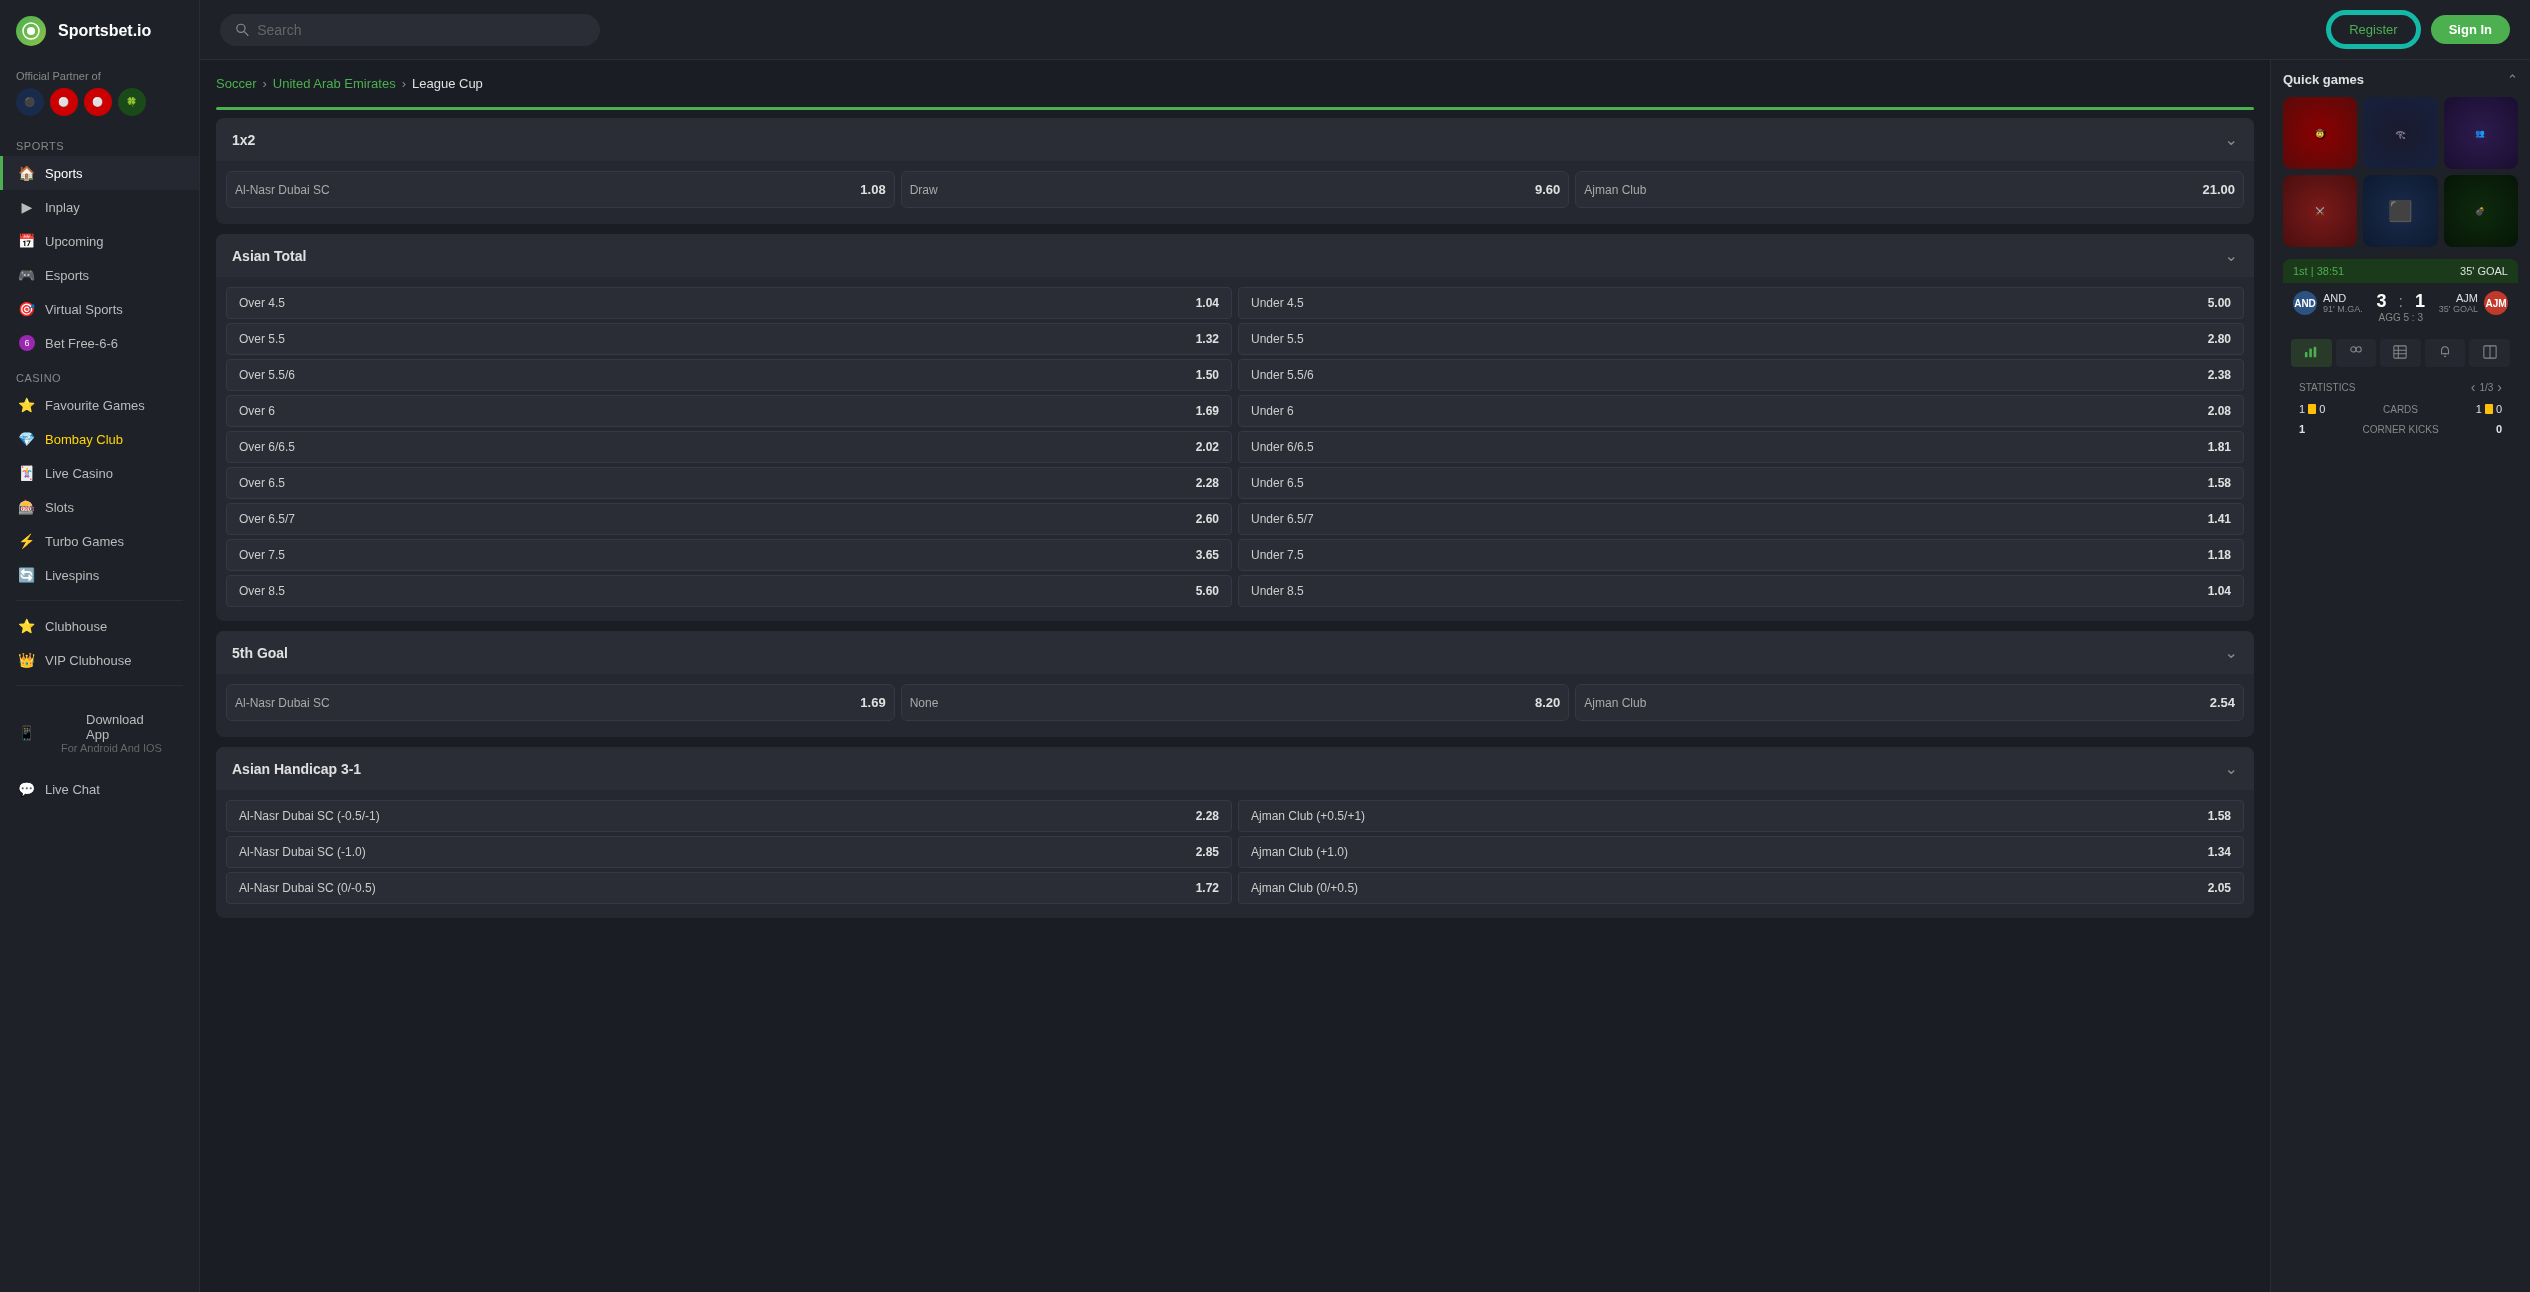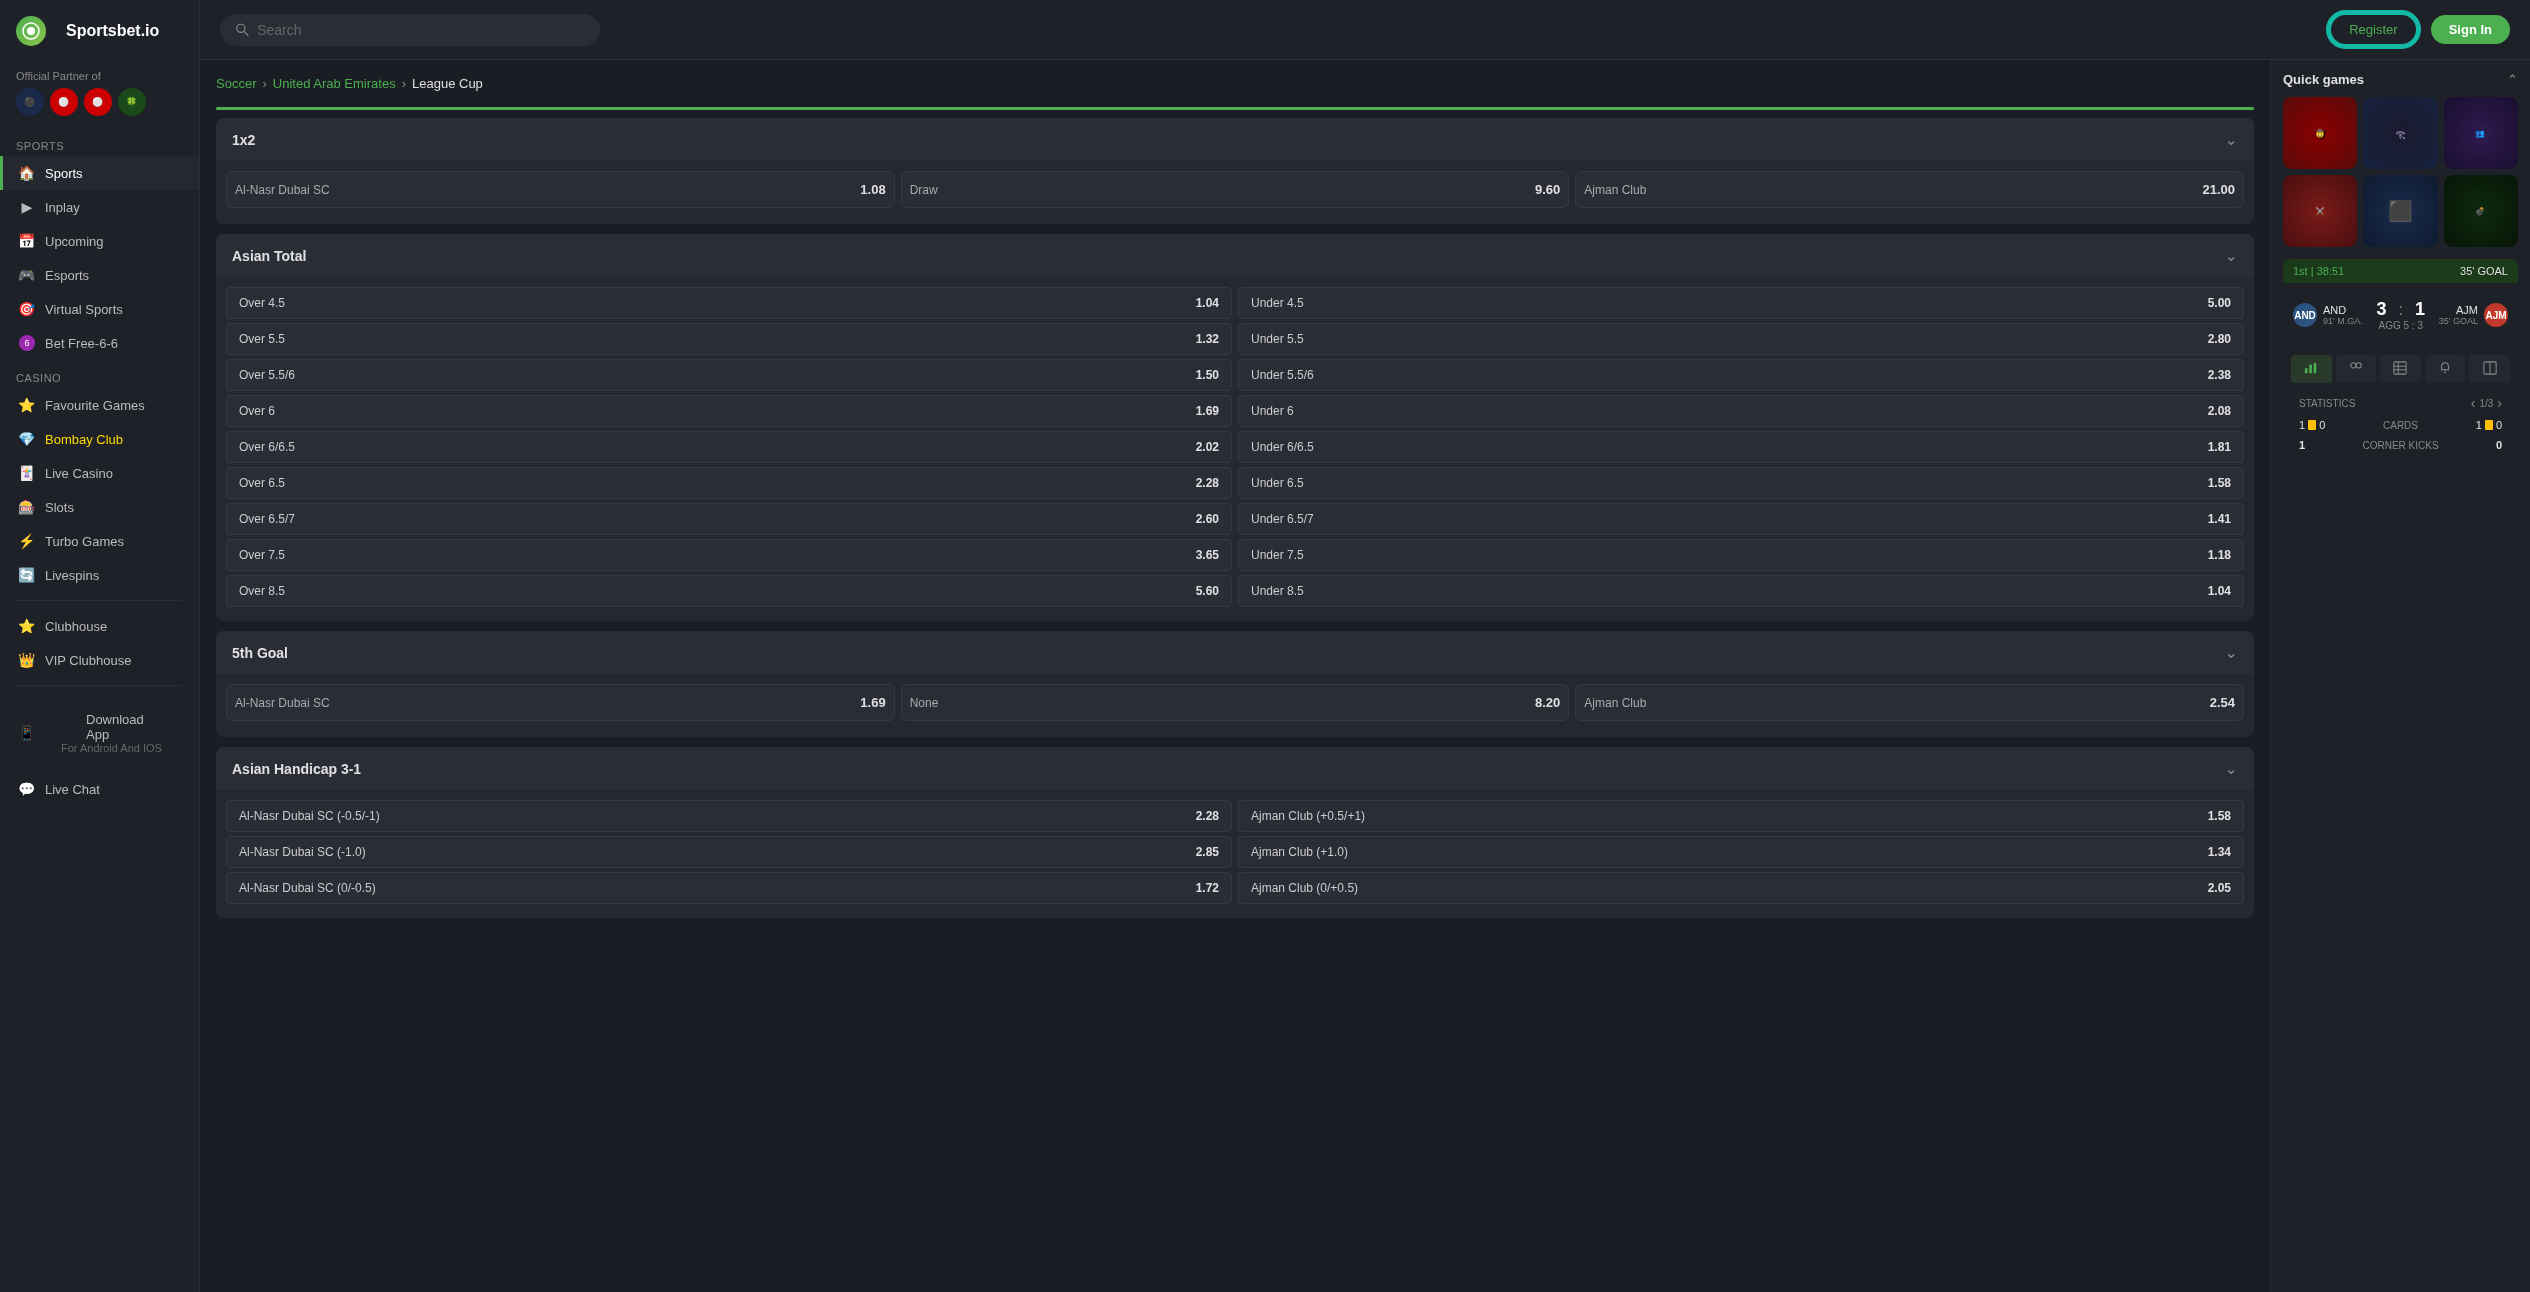--- a/index.html
+++ b/index.html
@@ -19,21 +19,21 @@
       background: #1e2128;
       padding: 16px 0;
       display: flex;
       flex-direction: column;
       border-right: 1px solid #2a2d35;
     }
     .sidebar-logo {
       display: flex;
       align-items: center;
       padding: 0 16px 16px;
-      gap: 20px;
+      gap: 12px;
     }
     .logo-circle {
       width: 30px; height: 30px;
       border-radius: 50%;
       background: linear-gradient(135deg, #4caf50, #8bc34a);
       display: flex; align-items: center; justify-content: center;
       font-weight: bold; font-size: 14px; color: white;
     }
     .logo-text {
       font-size: 16px; font-weight: 700; color: white;
@@ -233,22 +233,22 @@
       border-radius: 8px;
       overflow: hidden;
     }
     .match-header-bar {
       background: #1a3a1a;
       padding: 6px 10px;
       display: flex; justify-content: space-between; align-items: center;
       font-size: 11px;
     }
     .match-teams-score {
-      display: flex; justify-content: space-between; align-items: center;
-      padding: 16px 10px;
+      display: flex; justify-content: space-between; align-items: flex-start;
+      padding: 8px 10px;
       background: #1e2128;
     }
     .team-info { display: flex; align-items: center; gap: 6px; font-size: 12px; }
     .team-score { font-size: 18px; font-weight: 700; color: white; padding: 0 8px; }
     .score-detail { font-size: 10px; color: #888; text-align: center; }
     .team-icon { width: 24px; height: 24px; border-radius: 50%; display: flex; align-items: center; justify-content: center; font-size: 10px; font-weight: bold; }
     .team-and { background: #2c5282; color: white; }
     .team-ajm { background: #c0392b; color: white; }
 
     

